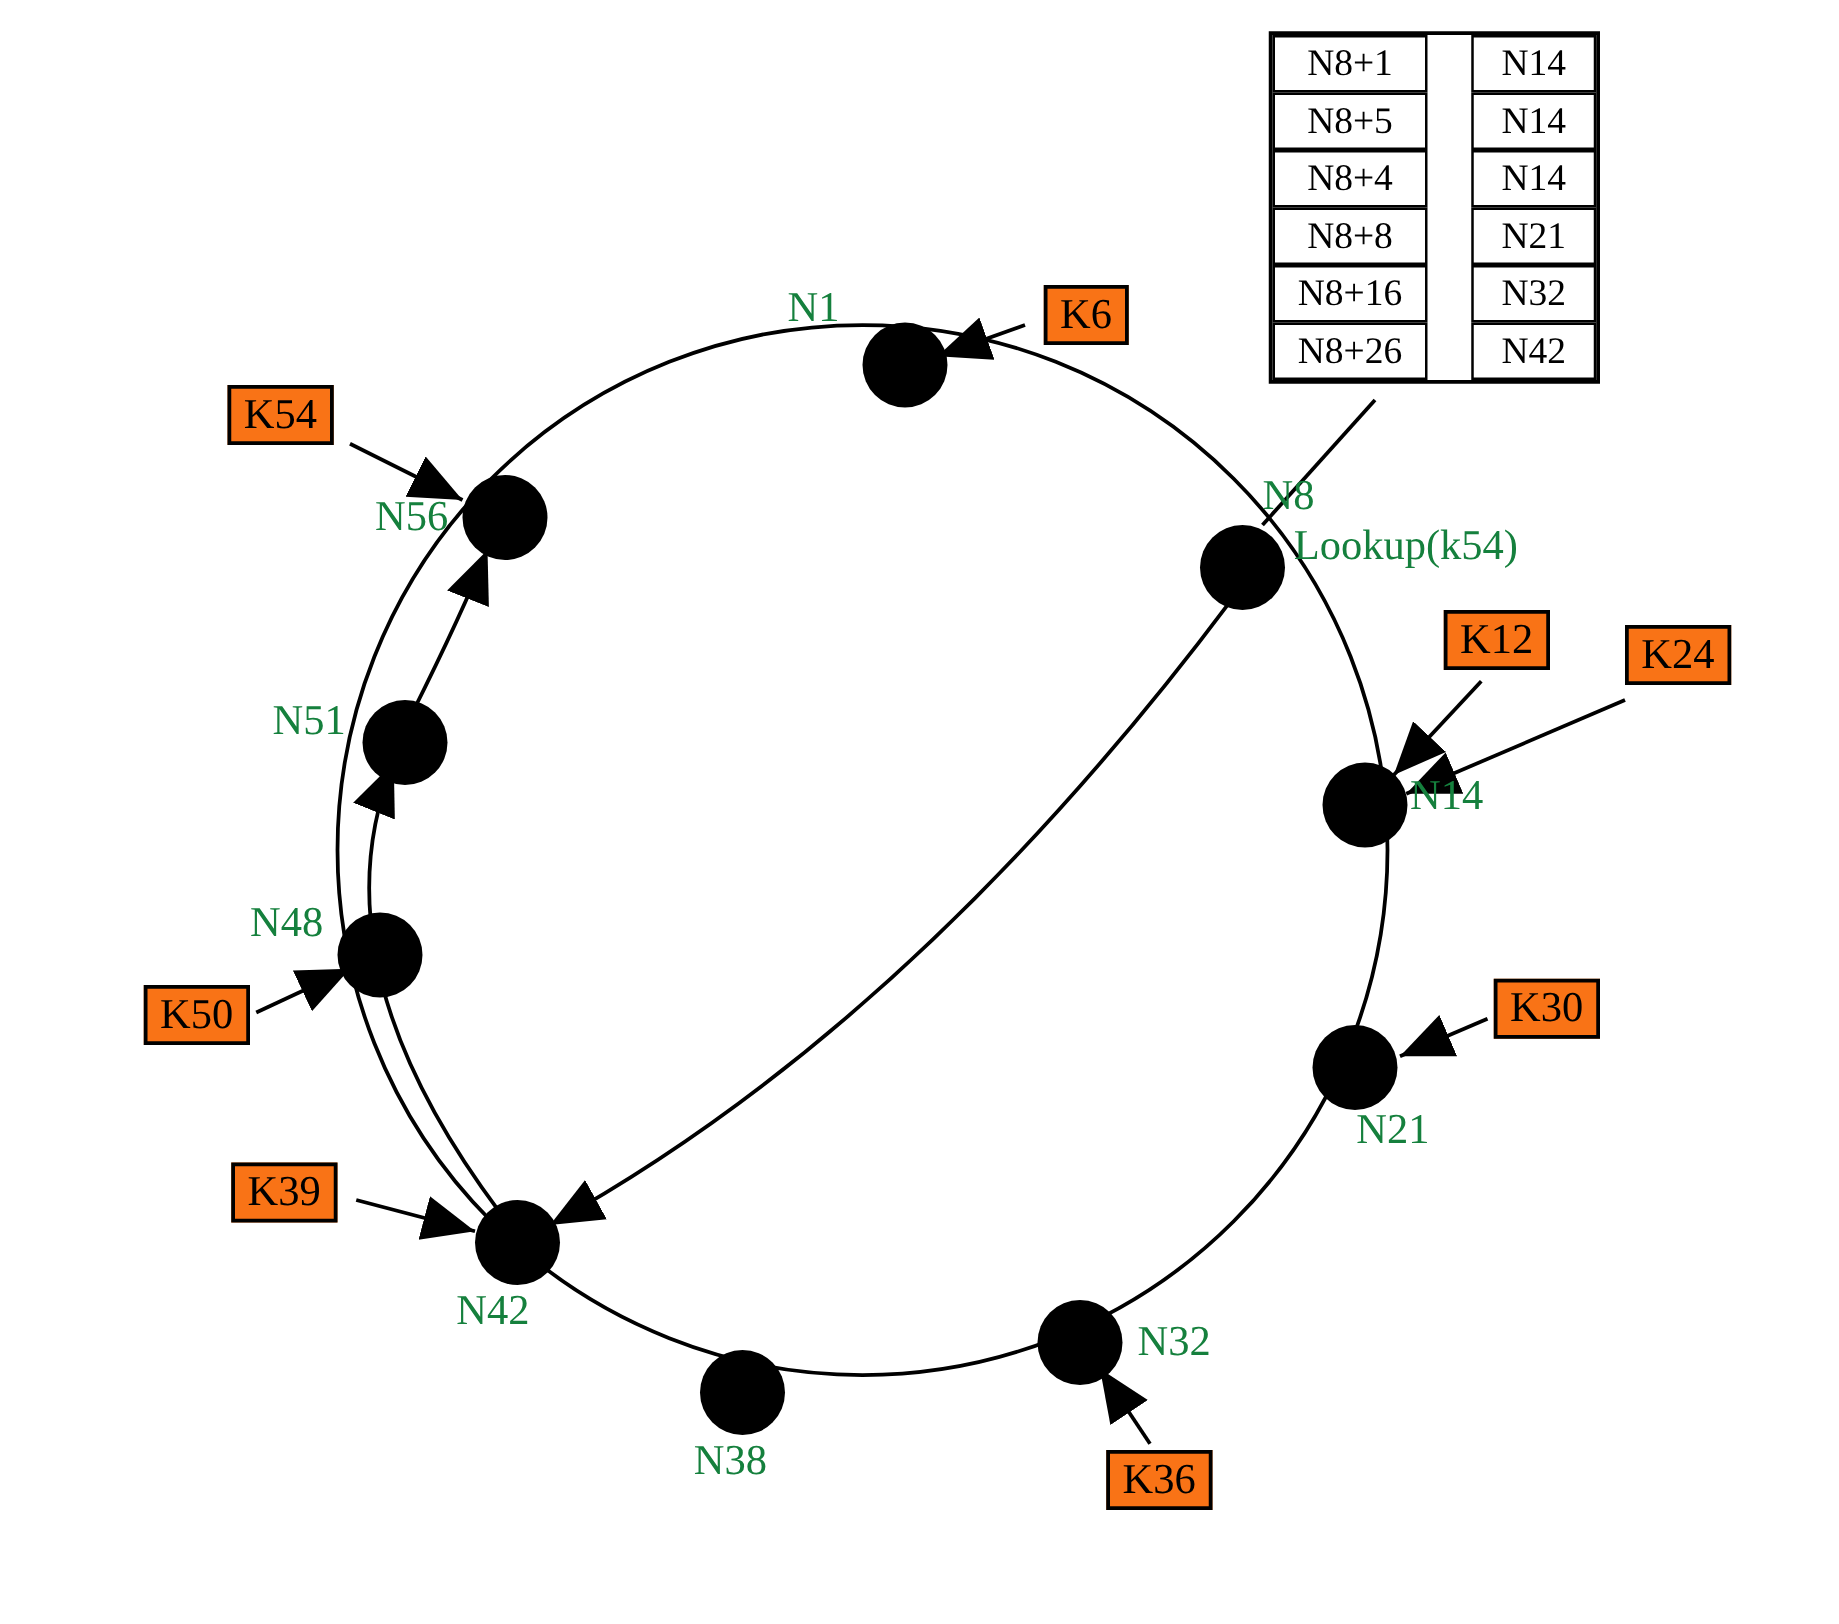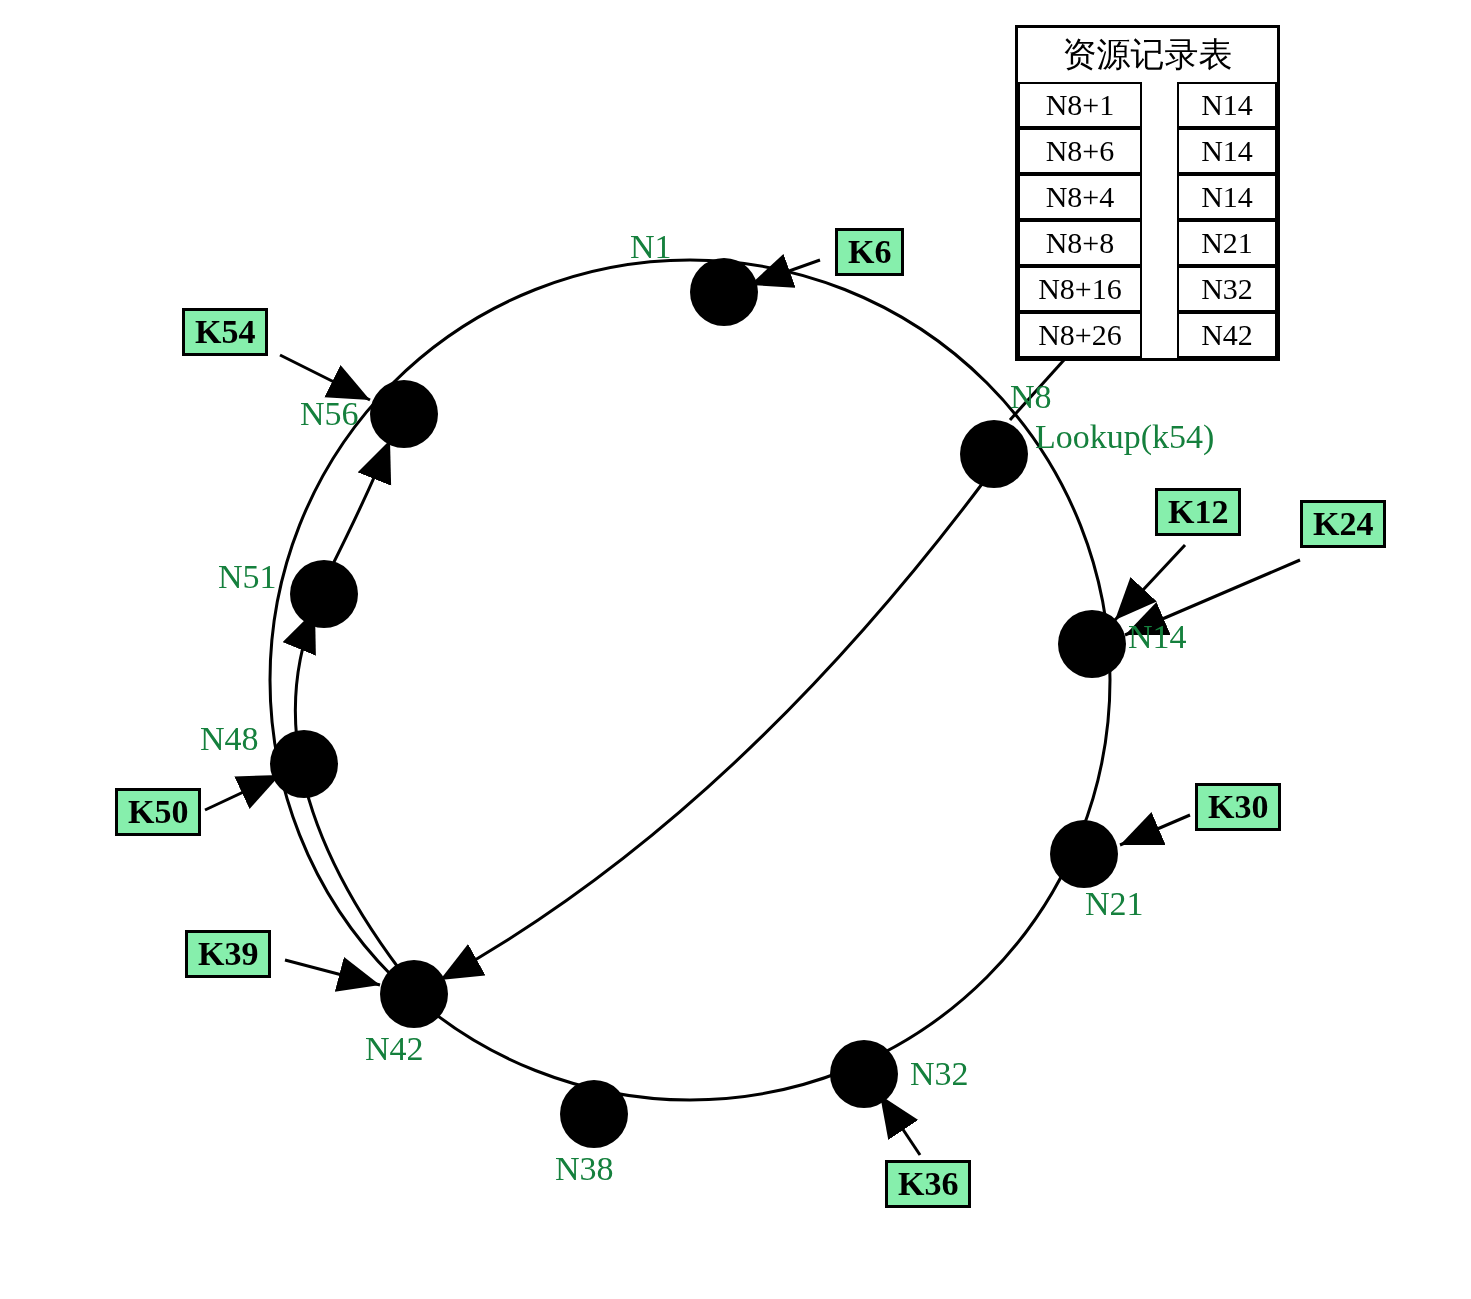--- a/index.html
+++ b/index.html
@@ -24,23 +24,22 @@
     position: absolute;
     font-size: 34px;
     color: #15803d;
     white-space: nowrap;
   }
   .kbox {
     position: absolute;
     border: 3px solid #000;
     padding: 2px 10px 2px 10px;
     font-size: 34px;
-    background: #86efac;
+    background: #f97316;
     white-space: nowrap;
-    font-weight: bold;
   }
   .ftable {
     position: absolute;
     border: 3px solid #000;
     background: #fff;
   }
   .ftitle {
     text-align: center;
     font-size: 34px;
     padding: 4px 0 4px 0;
@@ -96,27 +95,26 @@
     <line x1="920" y1="1155" x2="880" y2="1095" stroke="#000" stroke-width="3" marker-end="url(#ah)"></line>
 
     <line x1="285" y1="960" x2="380" y2="985" stroke="#000" stroke-width="3" marker-end="url(#ah)"></line>
 
     <line x1="205" y1="810" x2="280" y2="775" stroke="#000" stroke-width="3" marker-end="url(#ah)"></line>
 
     <line x1="280" y1="355" x2="370" y2="400" stroke="#000" stroke-width="3" marker-end="url(#ah)"></line>
   </svg>
 
   <div class="ftable" style="left:1015px; top:25px;">
-    <div class="ftitle">资源记录表</div>
     <div class="frow">
         <div class="fcell left">N8+1</div>
         <div class="fcell right">N14</div>
       </div>
     <div class="frow">
-        <div class="fcell left">N8+6</div>
+        <div class="fcell left">N8+5</div>
         <div class="fcell right">N14</div>
       </div>
     <div class="frow">
         <div class="fcell left">N8+4</div>
         <div class="fcell right">N14</div>
       </div>
     <div class="frow">
         <div class="fcell left">N8+8</div>
         <div class="fcell right">N21</div>
       </div>

